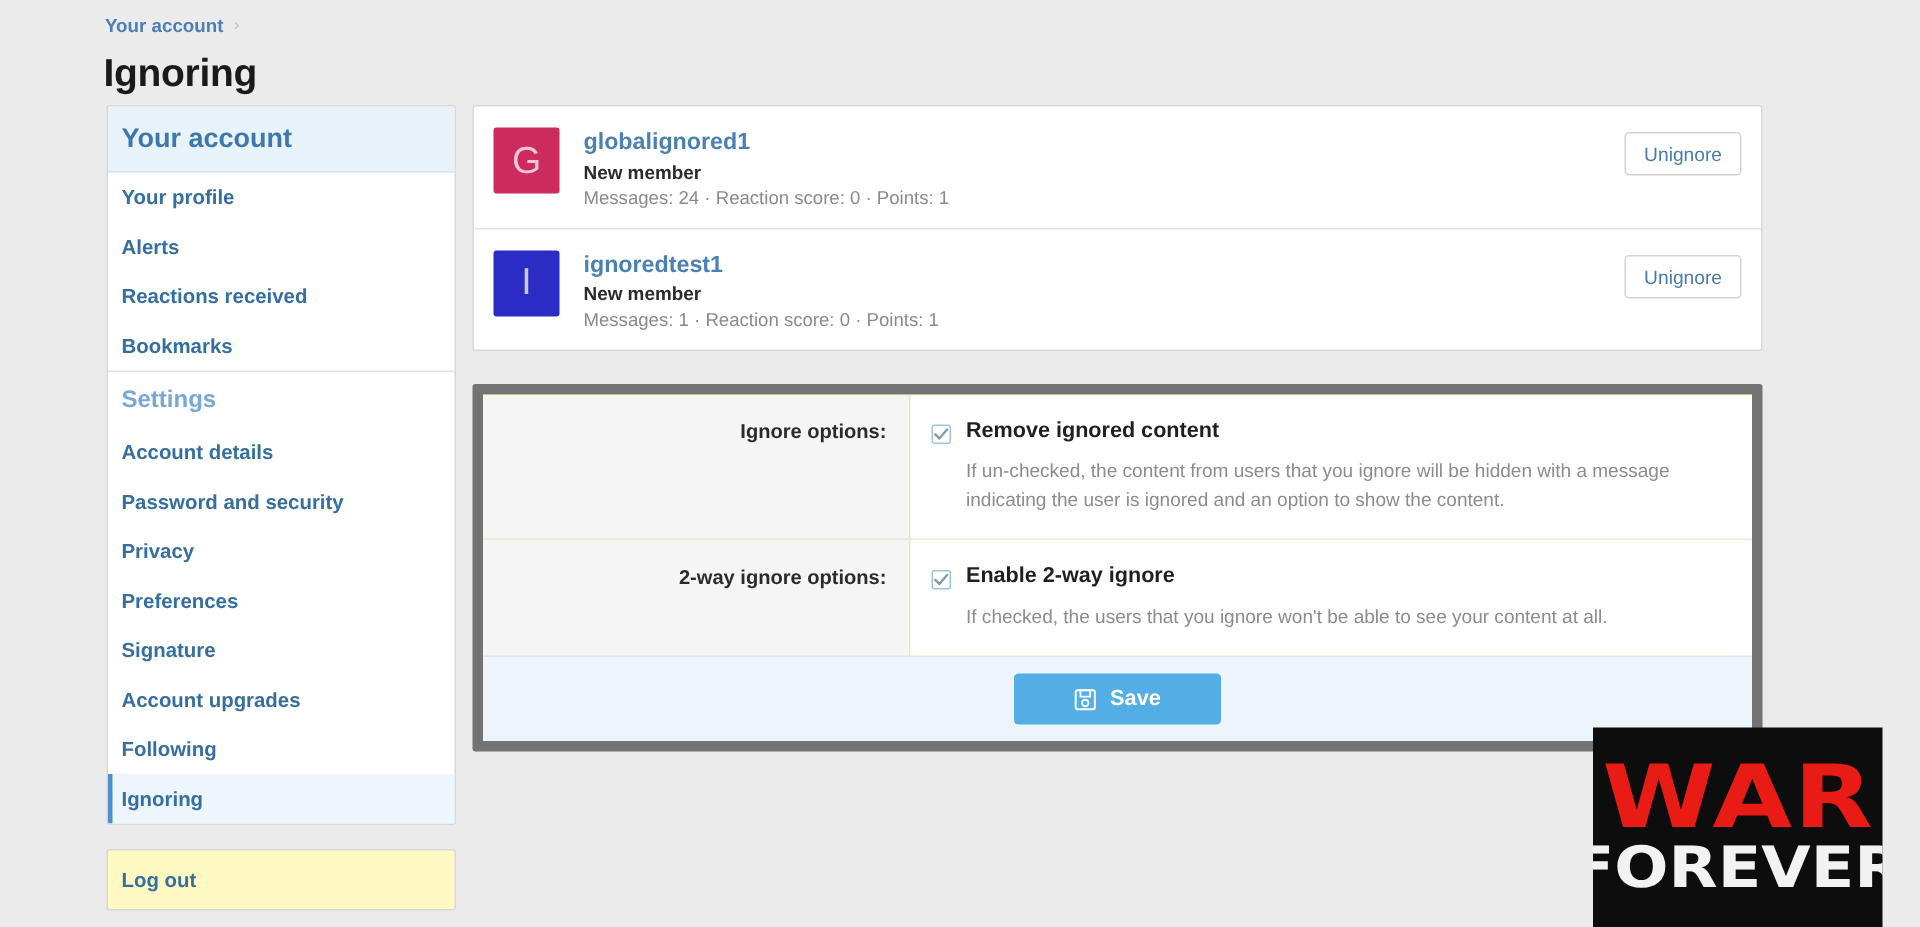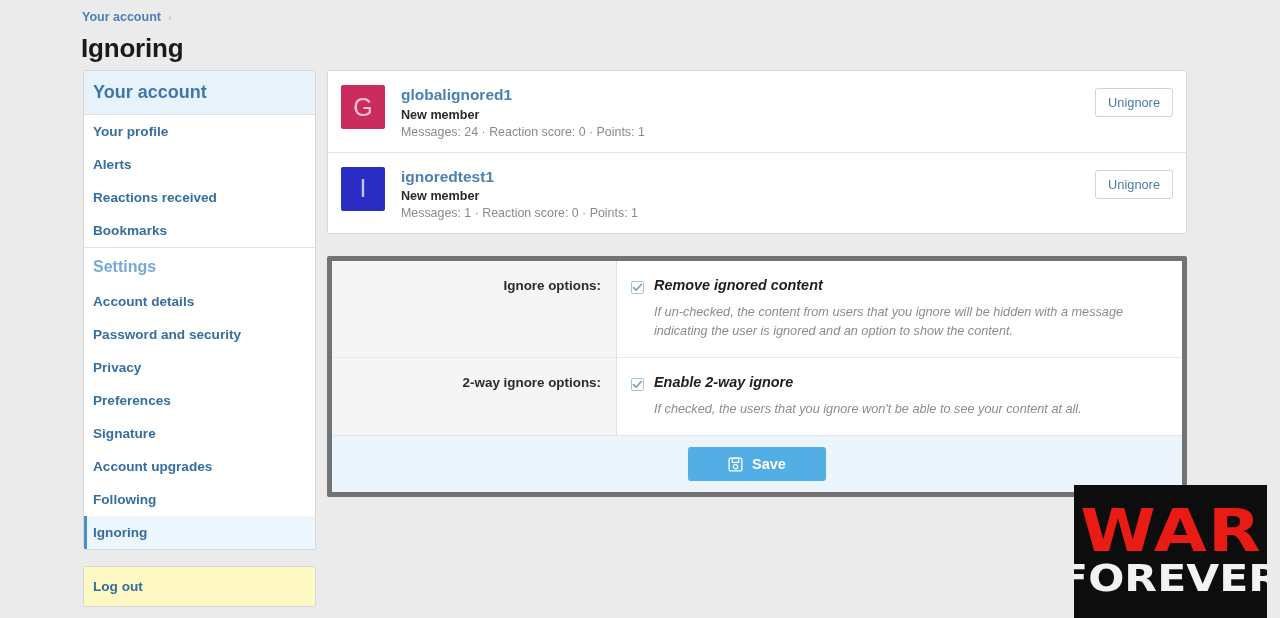--- a/index.html
+++ b/index.html
@@ -10,21 +10,20 @@
     background: #ebebeb;
     font-family: "Liberation Sans", sans-serif;
     overflow: hidden;
   }
 
   .page {
     position: relative;
     width: 1220px;
     height: 618px;
     background: #ebebeb;
-    margin-left: 12px;
   }
 
   
   .breadcrumb {
     position: absolute;
     left: 70px;
     top: 10px;
     display: flex;
     align-items: center;
     gap: 7px;
@@ -182,21 +181,21 @@
     font-size: 12.8px;
     color: #4a7ba8;
     font-family: "Liberation Sans", sans-serif;
     cursor: pointer;
   }
 
   
   .options-panel {
     margin-top: 22px;
     background: #fde047;
-    border: 5px solid #737373;
+    border: 7px solid #737373;
     border-radius: 2px;
     overflow: hidden;
   }
   .form-row {
     display: flex;
     align-items: flex-start;
   }
   .form-label-col {
     flex: 0 0 285px;
     background: #f5f5f5;
@@ -205,21 +204,20 @@
     padding: 17px 15px 17px 10px;
     font-size: 13.4px;
     font-weight: bold;
     color: #2b2b2b;
     align-self: stretch;
   }
   .form-field-col {
     flex: 1 1 auto;
     padding: 17px 8px 17px 14px;
     background: #ffffff;
-    font-style: italic;
   }
   .check-line {
     display: flex;
     align-items: flex-start;
     gap: 10px;
   }
   .checkbox {
     flex: 0 0 13px;
     width: 13px;
     height: 13px;

